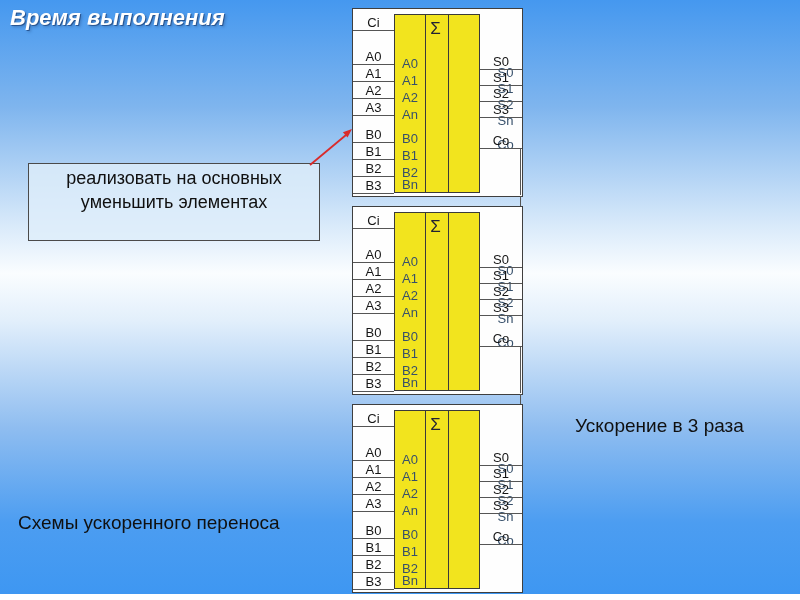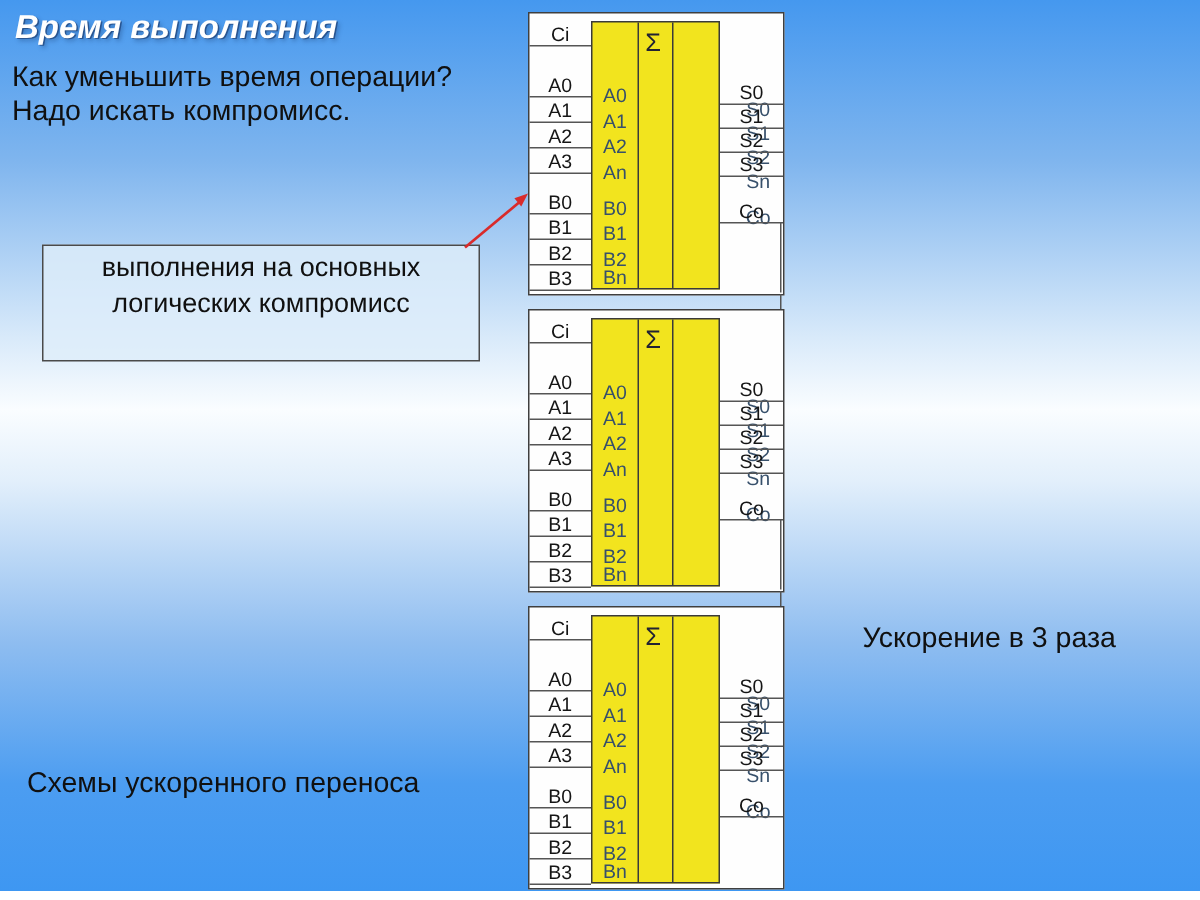--- a/index.html
+++ b/index.html
@@ -44,28 +44,24 @@
   .carry-down{position:absolute; right:1px; top:139px; bottom:1px; width:0; border-left:1px solid #555;}
   .gap-wire{position:absolute; left:168px; height:10px; width:0; border-left:1px solid #555;}
 </style>
 </head>
 <body>
 
 <div class="slide">
 
   <h1 class="title">Время выполнения</h1>
 
-  <div class="intro">
-    <div>Как уменьшить время операции?</div>
-    <div>Надо искать компромисс.</div>
-  </div>
 
   <div class="callout">
-    <div>выполнения на основных</div>
-    <div>логических компромисс</div>
+    <div>реализовать на основных</div>
+    <div>уменьшить элементах</div>
   </div>
 
   <svg class="arrow-svg" viewBox="0 0 60 56">
     <line x1="10" y1="47" x2="46" y2="17" stroke="#D92B2B" stroke-width="1.8"></line>
     <polygon points="52,11 47.5,19.6 42.9,14.2" fill="#D92B2B"></polygon>
   </svg>
 
   <div class="diagram" id="diagram">
       <div class="panel" style="top: 8px;">
 

